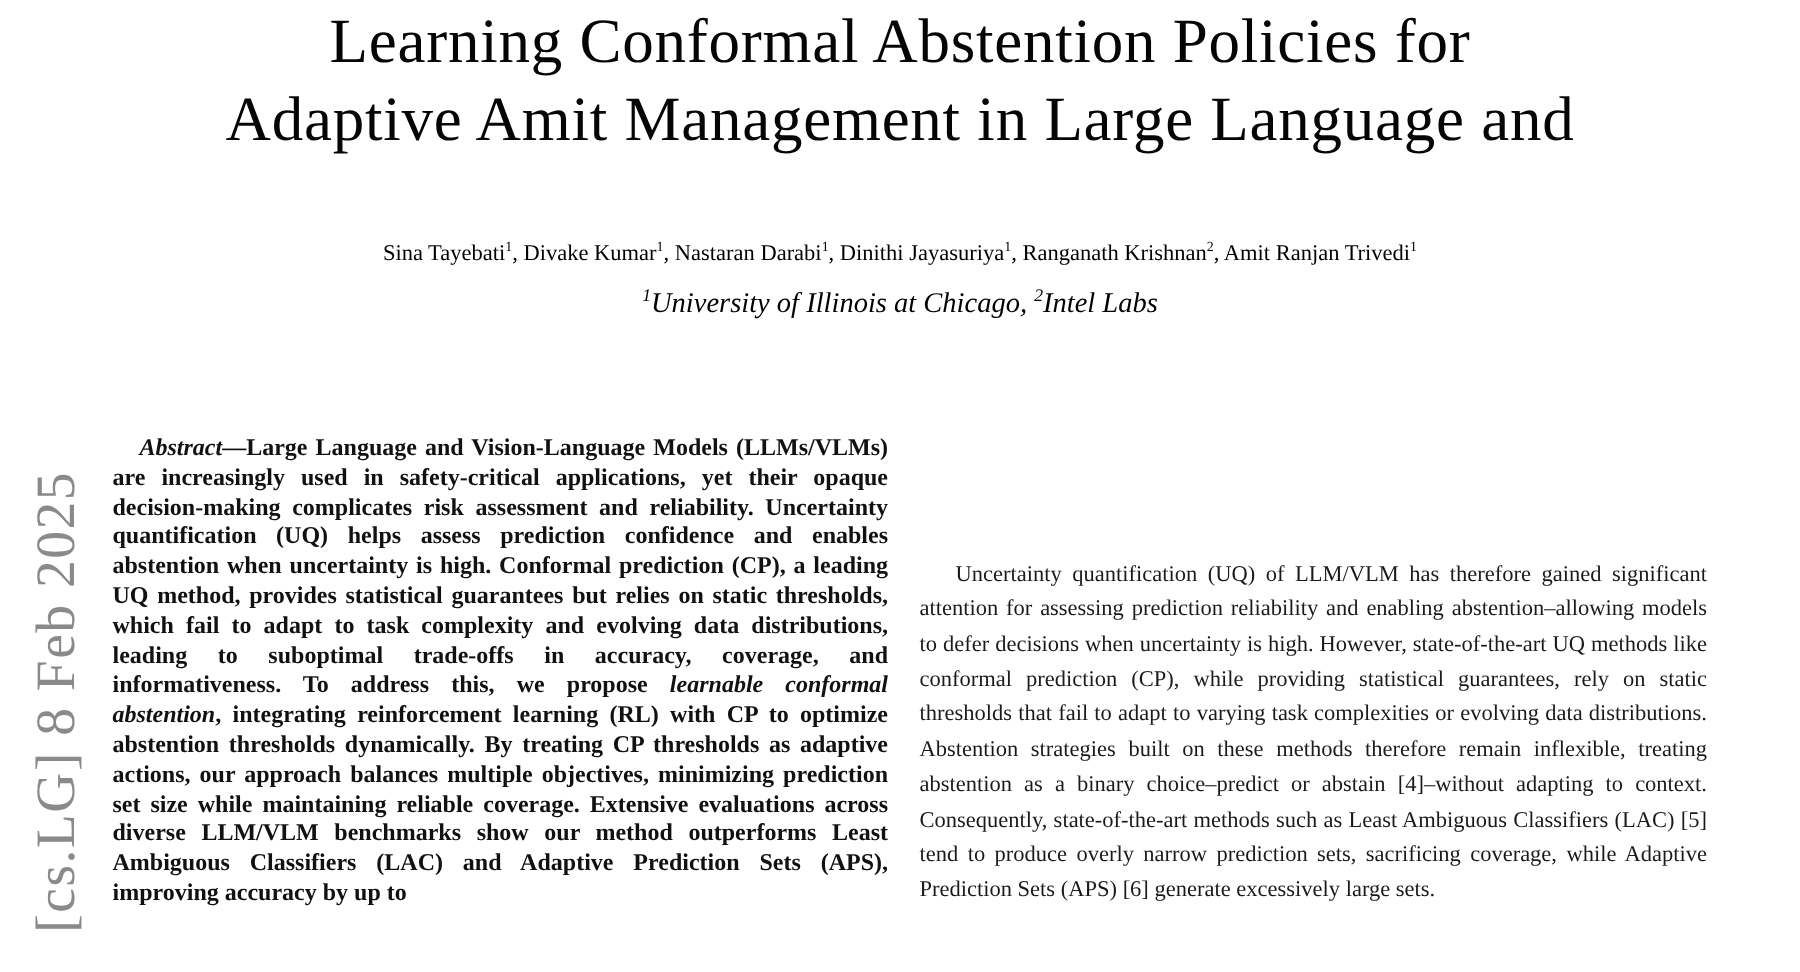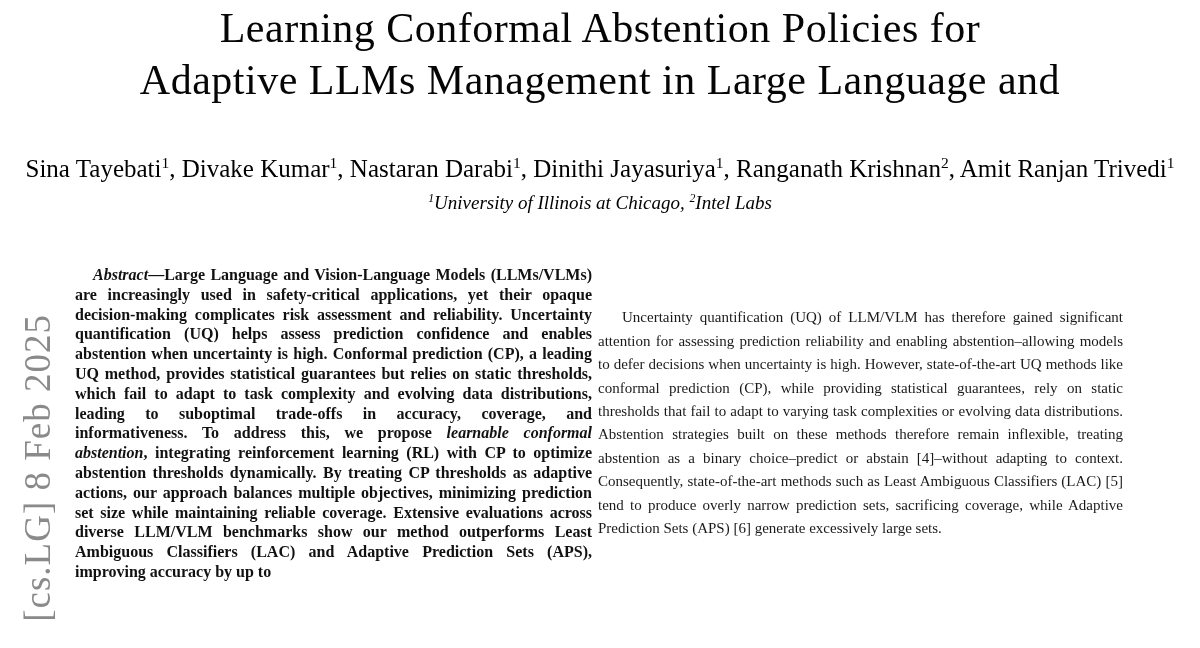--- a/index.html
+++ b/index.html
@@ -16,43 +16,43 @@
     padding-top:2px;
     text-align:center;
     font-size:42px;
     line-height:52px;
     letter-spacing:0.5px;
     color:#050505;
   }
   .authors-line {
     margin-top:50px;
     text-align:center;
-    font-size:25px;
+    font-size:15px;
     line-height:26px;
     white-space:nowrap;
   }
   .affiliation-line {
     margin-top:9px;
     text-align:center;
     font-size:19px;
     line-height:24px;
     font-style:italic;
   }
   sup {
     font-size:62%;
     vertical-align:super;
     line-height:0;
   }
   .columns {
     display:flex;
-    margin-top:50px;
+    margin-top:74px;
     padding-left:75px;
     padding-right:62px;
-    gap:6px;
-    align-items:center;
+    gap:21px;
+    align-items:flex-end;
   }
   .col-abstract {
     flex:0 0 517px;
     width:517px;
     font-weight:bold;
     font-size:16px;
     line-height:19.8px;
     text-align:justify;
     color:#111111;
   }
@@ -81,21 +81,21 @@
     font-family:"Liberation Serif", "DejaVu Serif", serif;
   }
 </style>
 </head>
 <body>
 
 <div class="page">
 
   <div class="title-block">
     <div>Learning Conformal Abstention Policies for</div>
-    <div>Adaptive LLMs Management in Large Language and</div>
+    <div>Adaptive Amit Management in Large Language and</div>
   </div>
 
   <div class="authors-line">
     <span><span>Sina Tayebati</span><sup>1</sup></span><span>, </span><span><span>Divake Kumar</span><sup>1</sup></span><span>, </span><span><span>Nastaran Darabi</span><sup>1</sup></span><span>, </span><span><span>Dinithi Jayasuriya</span><sup>1</sup></span><span>, </span><span><span>Ranganath Krishnan</span><sup>2</sup></span><span>, </span><span><span>Amit Ranjan Trivedi</span><sup>1</sup></span>
   </div>
 
   <div class="affiliation-line">
     <span><sup>1</sup><span>University of Illinois at Chicago, </span></span><span><sup>2</sup><span>Intel Labs</span></span>
   </div>
 

